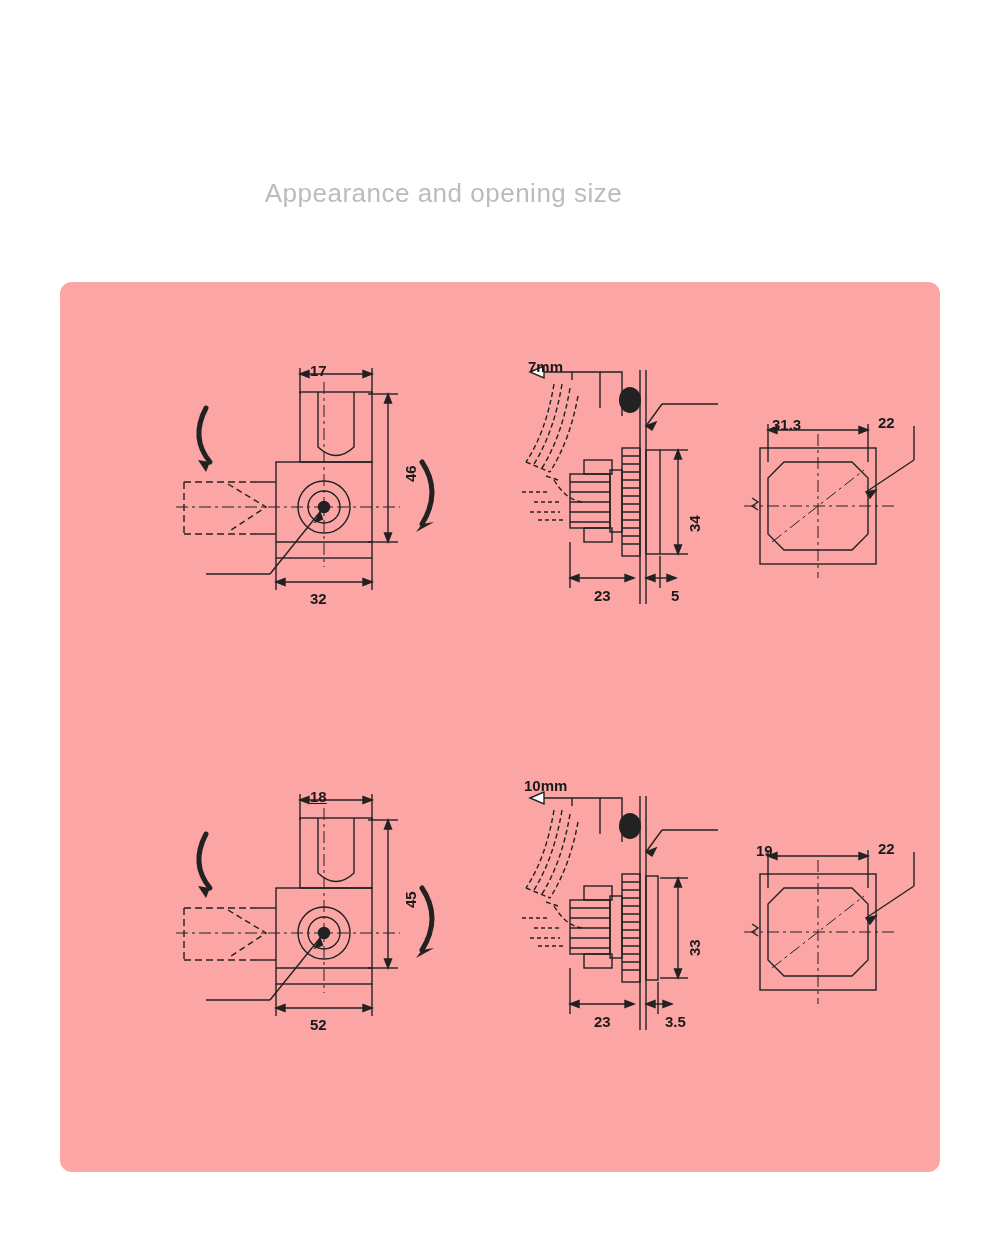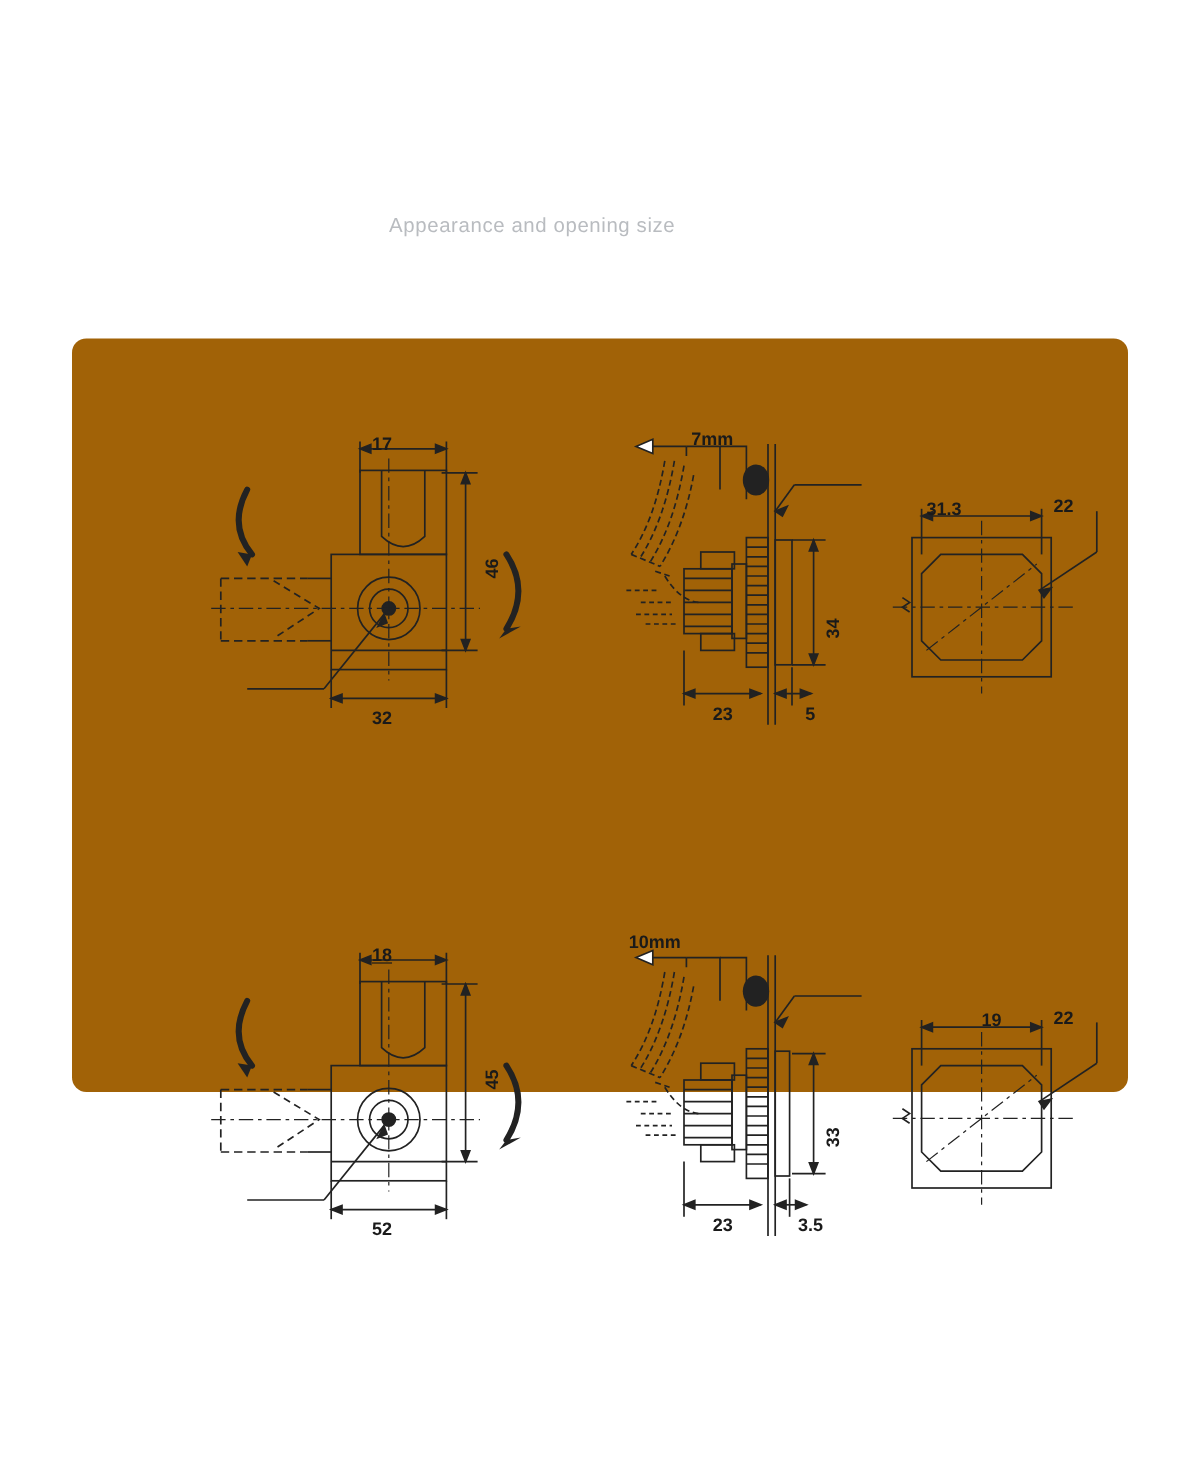--- a/index.html
+++ b/index.html
@@ -13,32 +13,32 @@
     font-family: "Liberation Sans", sans-serif;
     position: relative;
     overflow: hidden;
   }
   .page-title {
     position: absolute;
     top: 178px;
     left: 0;
     width: 887px;
     text-align: center;
-    font-size: 17px;
+    font-size: 26px;
     color: #b9bcc0;
     letter-spacing: 0.5px;
     font-weight: 400;
   }
   .panel {
     position: absolute;
     left: 60px;
     top: 282px;
     width: 880px;
-    height: 628px;
-    background: #a16207;
+    height: 890px;
+    background: #fca5a5;
     border-radius: 12px;
   }
   .dia {
     position: absolute;
     left: 0;
     top: 0;
   }
   .lbl {
     position: absolute;
     font-family: "Liberation Sans", sans-serif;
@@ -165,21 +165,21 @@
       <path d="M120 226 L129 222.5 L129 229.5 Z" fill="#222"></path>
       <path d="M184 226 L175 222.5 L175 229.5 Z" fill="#222"></path>
       <line x1="120" y1="190" x2="120" y2="236"></line>
 
       <line x1="196" y1="226" x2="226" y2="226"></line>
       <path d="M196 226 L205 222.5 L205 229.5 Z" fill="#222"></path>
       <path d="M226 226 L217 222.5 L217 229.5 Z" fill="#222"></path>
       <line x1="210" y1="204" x2="210" y2="236"></line>
     </g>
   </svg>
-  <div class="lbl" style="left:468px; top:76px;margin-left:48px;">7mm</div>
+  <div class="lbl" style="left:468px; top:76px;">7mm</div>
   <div class="lbl vert" style="left:626px; top:250px;">34</div>
   <div class="lbl" style="left:534px; top:305px;">23</div>
   <div class="lbl" style="left:611px; top:305px;">5</div>
 
   <svg class="dia" width="260" height="260" style="left:640px; top:118px;" viewBox="0 0 260 260">
     <g fill="none" stroke="#222" stroke-width="1.4">
 
       <rect x="60" y="48" width="116" height="116"></rect>
 
       <path d="M84 62 L152 62 L168 78 L168 134 L152 150 L84 150 L68 134 L68 78 Z"></path>
@@ -313,16 +313,16 @@
       <line x1="68" y1="30" x2="168" y2="30"></line>
       <path d="M68 30 L77 26.5 L77 33.5 Z" fill="#222"></path>
       <path d="M168 30 L159 26.5 L159 33.5 Z" fill="#222"></path>
       <line x1="68" y1="24" x2="68" y2="62"></line>
       <line x1="168" y1="24" x2="168" y2="62"></line>
       <line x1="214" y1="26" x2="214" y2="60"></line>
       <line x1="214" y1="60" x2="166" y2="92"></line>
       <path d="M166 92 L176 90 L170 98 Z" fill="#222"></path>
     </g>
   </svg>
-  <div class="lbl" style="left:758px; top:560px;">19</div>
+  <div class="lbl" style="left:696px; top:560px;">19</div>
   <div class="lbl" style="left:818px; top:558px;">22</div>
 
 </div>
 
 </body></html>

